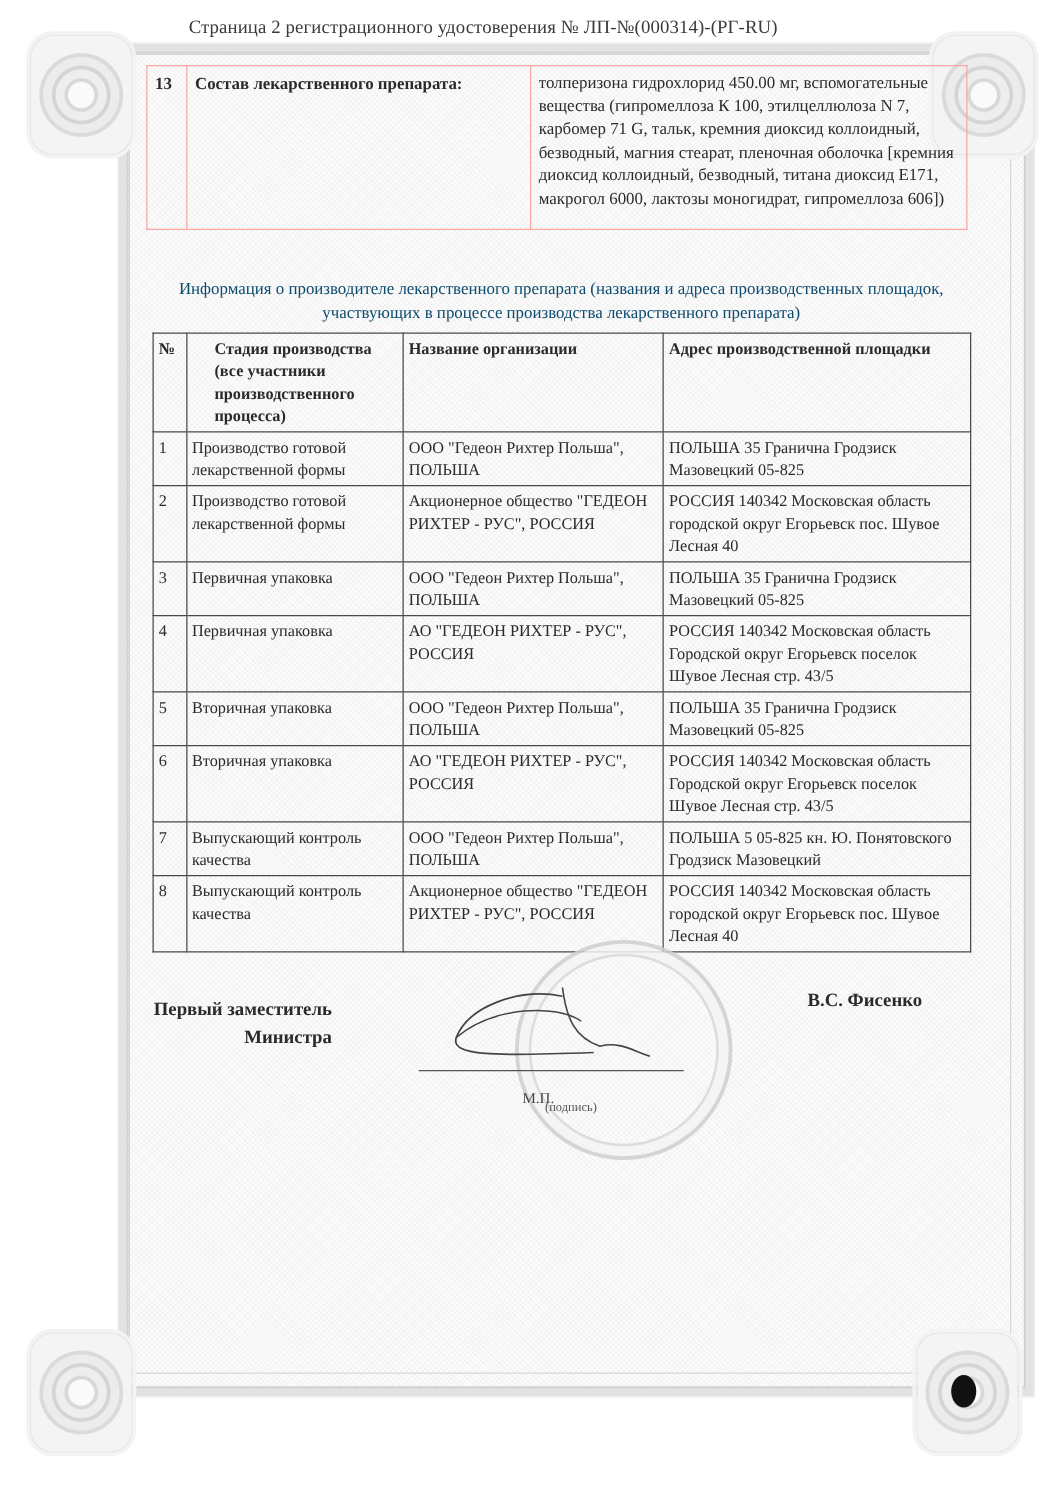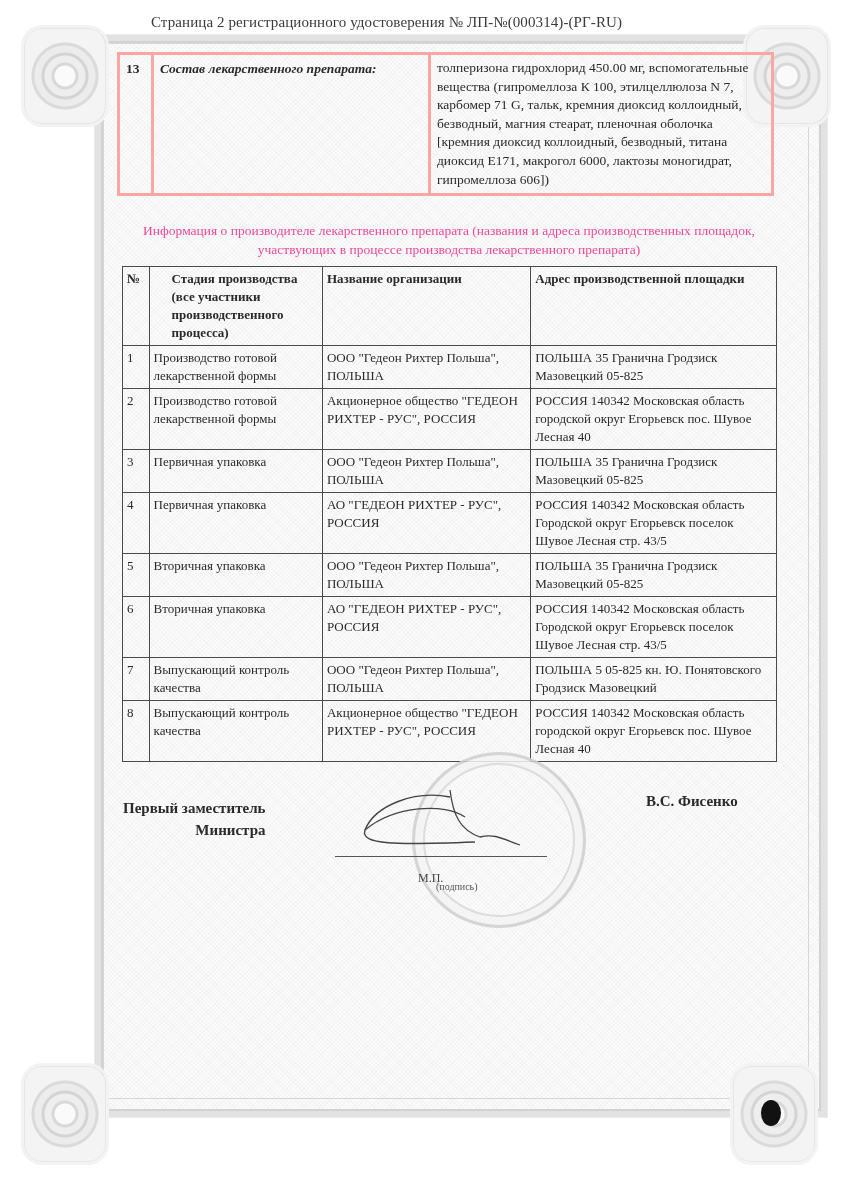--- a/index.html
+++ b/index.html
@@ -40,30 +40,30 @@
   .hole {
     position:absolute; left:761px; top:1100px; width:20px; height:26px;
     border-radius:50%; background:#111;
   }
 
   table { border-collapse:collapse; }
   .top-table {
     position:absolute; left:117px; top:52px; width:657px;
     font-size:13.5px;
   }
-  .top-table td { border:3px solid #fca5a5; vertical-align:top; }
+  .top-table td { border:1px solid #fca5a5; vertical-align:top; }
   .top-table .num { width:25px; font-weight:bold; padding:6px 0 0 6px; }
-  .top-table .lbl { width:262px; font-weight:bold; padding:6px 6px;font-style:italic; }
+  .top-table .lbl { width:262px; font-weight:bold; padding:6px 6px; }
   .top-table .val { text-align:left; padding:4px 6px 4px 6px; line-height:18.6px; }
   .top-table tr.r13 td { height:118px; }
   .top-table tr.r14 td { height:24px; }
 
   .info-caption {
     position:absolute; left:118px; top:221px; width:662px; text-align:center;
-    font-size:13.5px; line-height:19px; color:#ec4899;
+    font-size:13.5px; line-height:19px; color:#0c4a6e;
   }
 
   .mfr-table {
     position:absolute; left:122px; top:266px; width:655px;
     font-size:13px; line-height:18px;
   }
   .mfr-table th, .mfr-table td {
     border:1px solid #4a4a4a; vertical-align:top; text-align:left;
     padding:3px 4px;
   }

